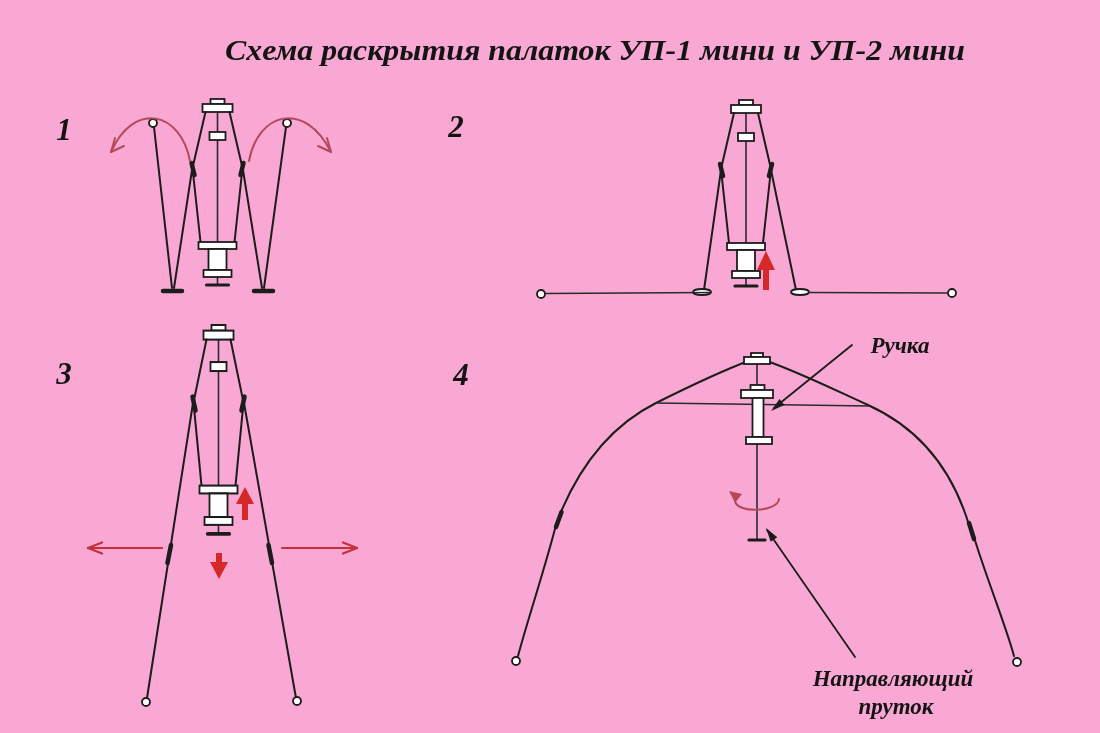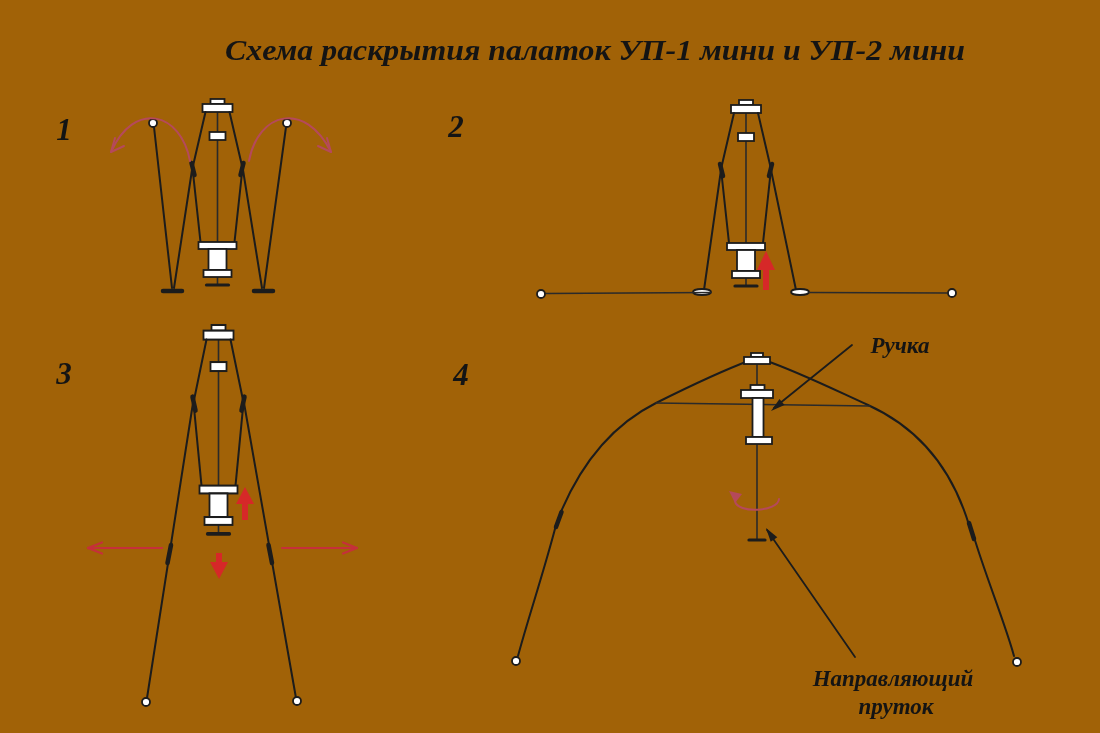--- a/index.html
+++ b/index.html
@@ -1,16 +1,16 @@
 <!DOCTYPE html>
 <html><head>
 <meta charset="utf-8">
 <style>
   html,body{margin:0;padding:0;background:#ffffff;}
-  .page{position:relative;width:1100px;height:733px;background:#a16207;overflow:hidden;}
+  .page{position:relative;width:1100px;height:733px;background:#f9a8d4;overflow:hidden;}
   svg{display:block;}
   text{font-family:"Liberation Serif","DejaVu Serif",serif;font-style:italic;font-weight:bold;fill:#141414;}
   .title-text{font-size:30px;}
   .step-num{font-size:31px;}
   .anno{font-size:23px;}
   .ink{stroke:#1c1c1c;fill:none;stroke-width:2;stroke-linecap:round;stroke-linejoin:round;}
   .ink-thin{stroke:#2a2a2a;fill:none;stroke-width:1.6;stroke-linecap:round;}
   .part{stroke:#1c1c1c;fill:#ffffff;stroke-width:1.8;}
   .joint{stroke:#1c1c1c;stroke-width:4.5;stroke-linecap:round;}
   .red-solid{fill:#d62828;stroke:none;}

